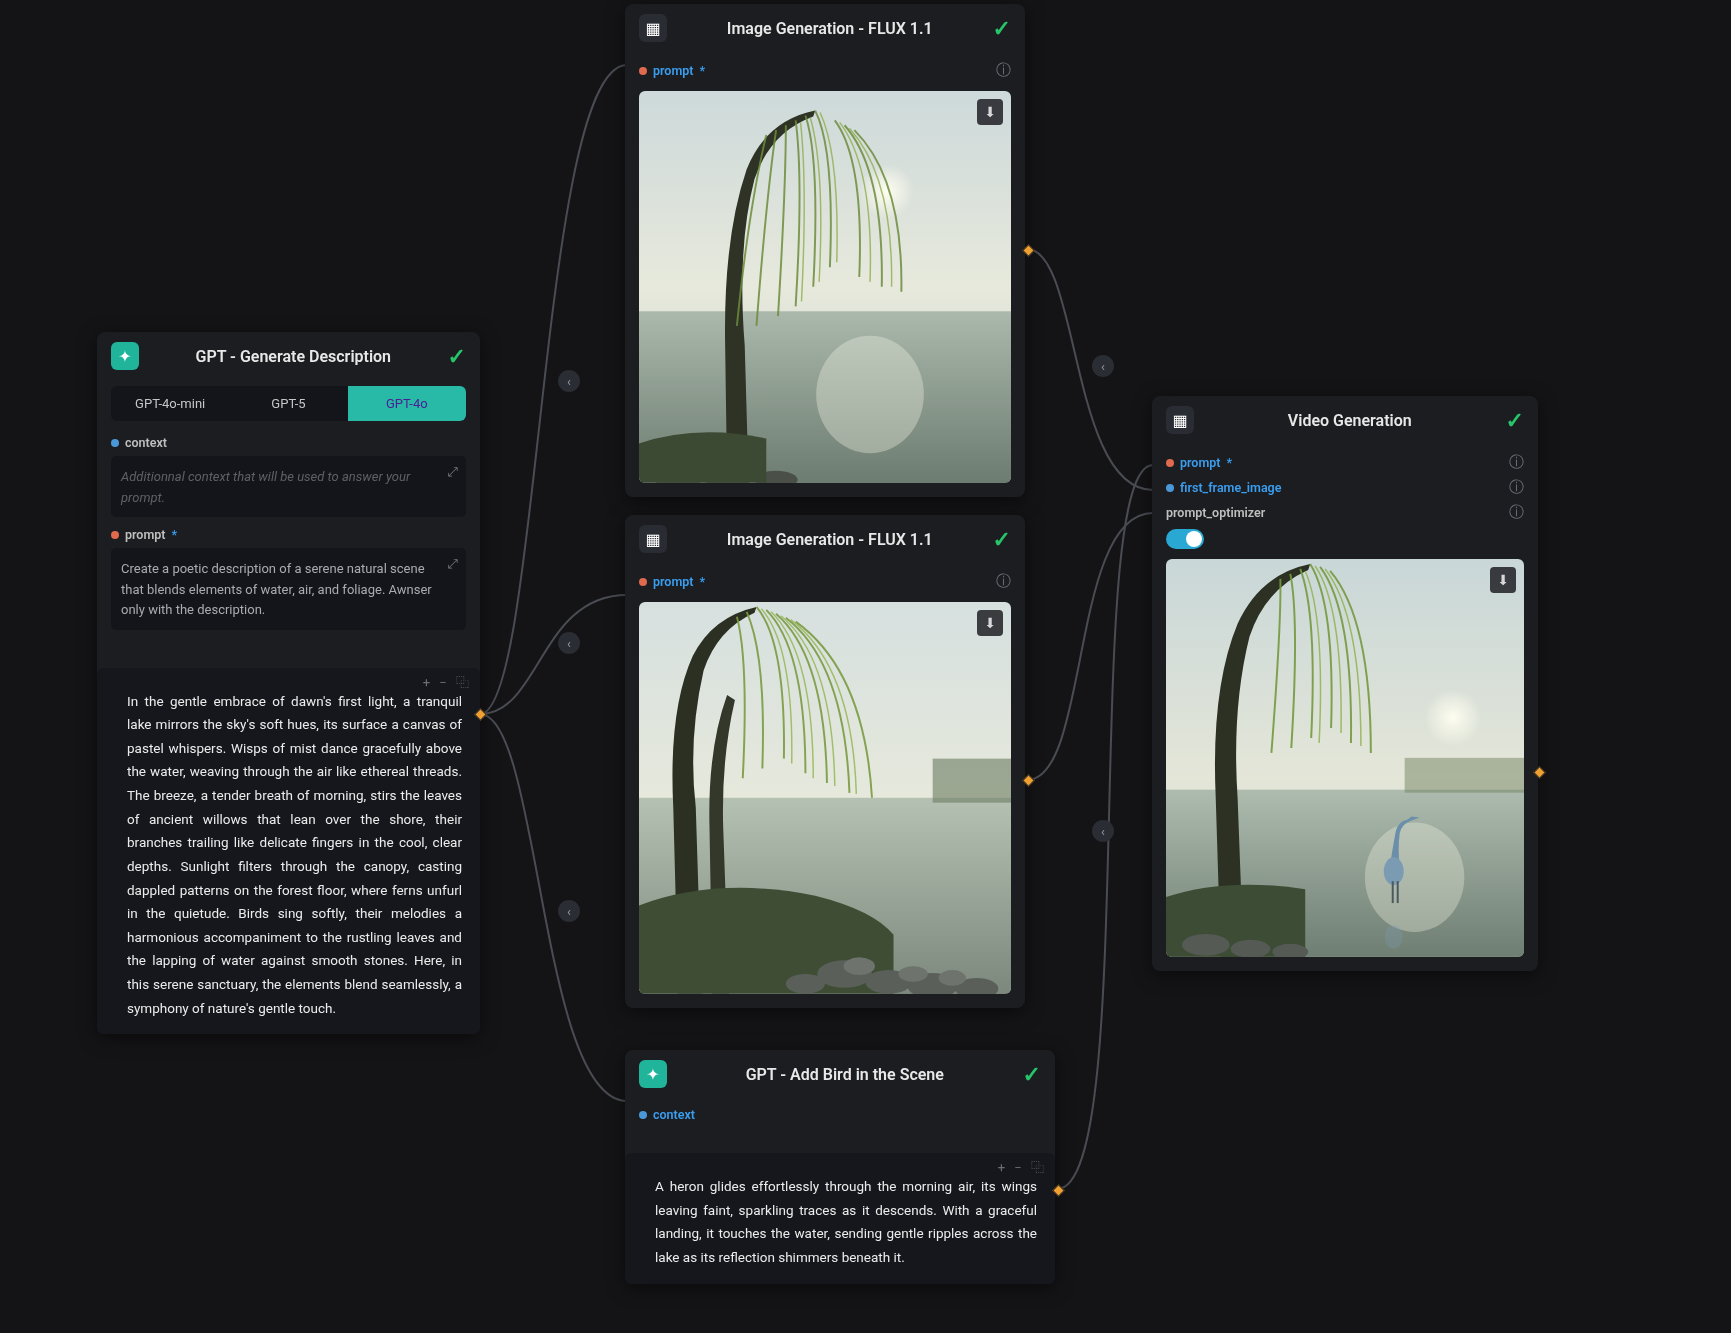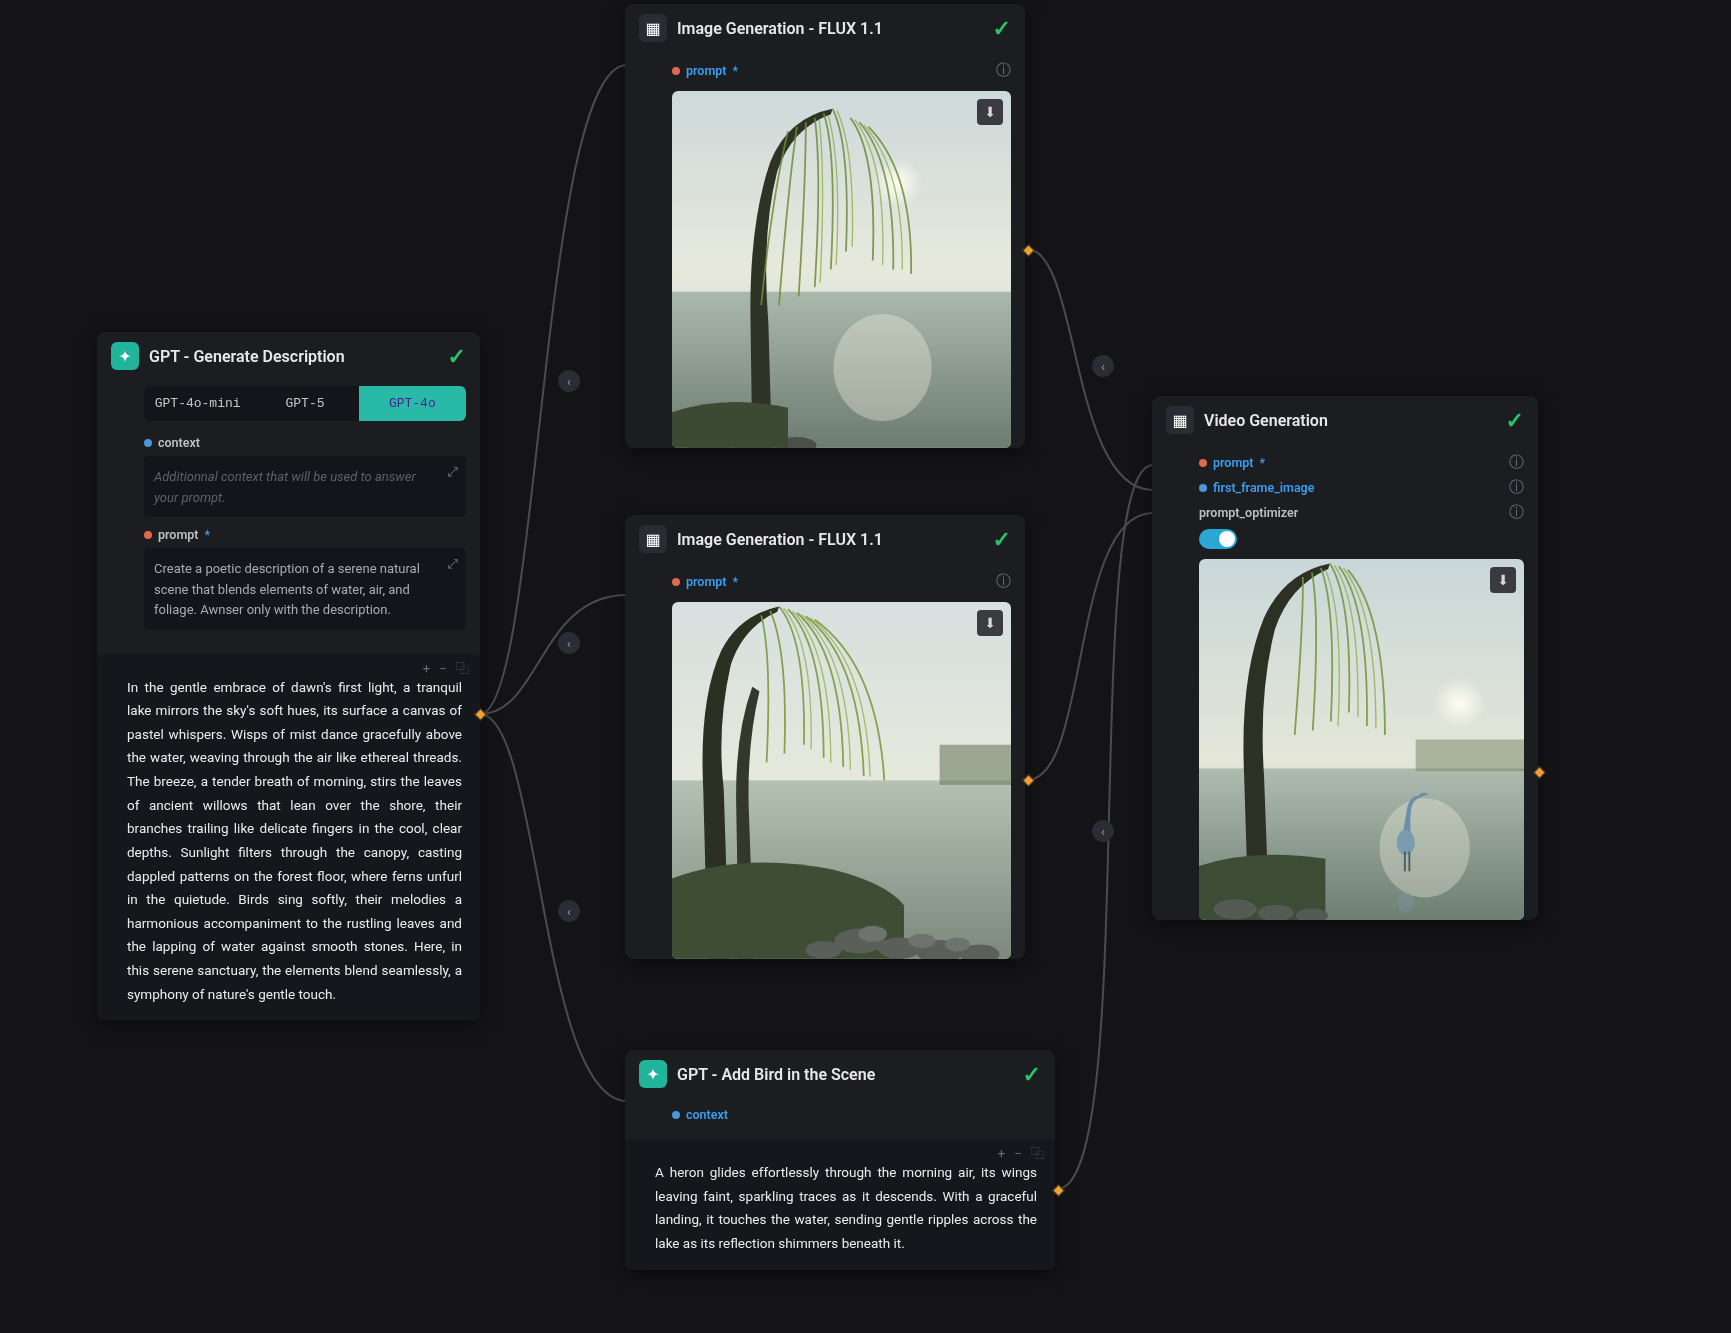--- a/index.html
+++ b/index.html
@@ -40,33 +40,33 @@
     align-items: center;
     justify-content: center;
     font-size: 16px;
     color: #fff;
     flex-shrink: 0;
   }
   .node-icon.gpt { background: #20b49a; }
   .node-icon.img { background: #2a2c33; }
   .node-title {
     flex: 1;
+    text-align: center;
     font-weight: 600;
     font-size: 16px;
     color: #e8e8e8;
   }
   .check-icon { color: #27c46a; font-size: 22px; font-weight: bold; }
-  .node-body { padding: 4px 14px 0; margin-left: 33px; }
+  .node-body { padding: 4px 14px 14px; }
   .tabs {
     display: flex;
     background: #14151a;
     border-radius: 6px;
     overflow: hidden;
     margin-bottom: 14px;
-    font-family: Liberation Mono, monospace;
   }
   .tab {
     flex: 1;
     text-align: center;
     padding: 10px 4px;
     font-size: 13px;
     color: #c6c6c6;
     cursor: pointer;
   }
   .tab.active { background: #29b9a7; color: #4c1d95; }

